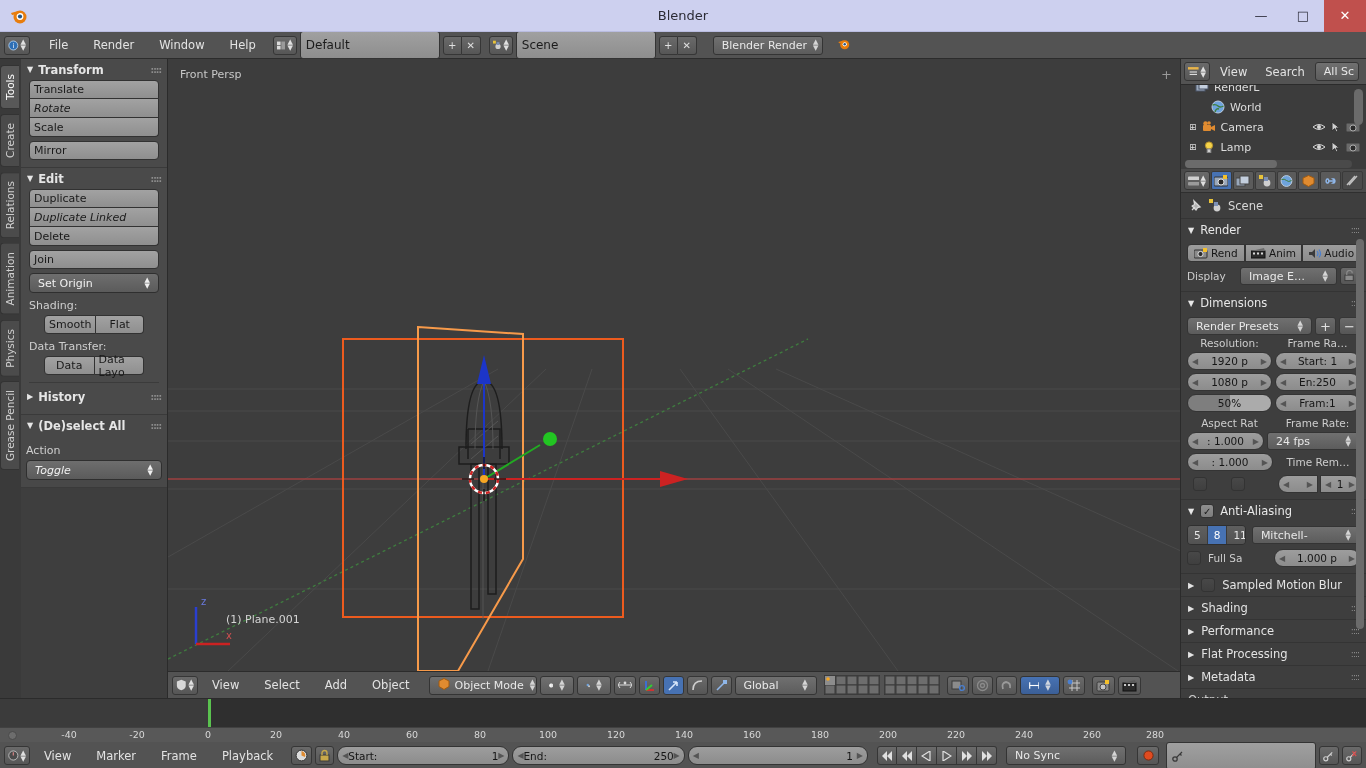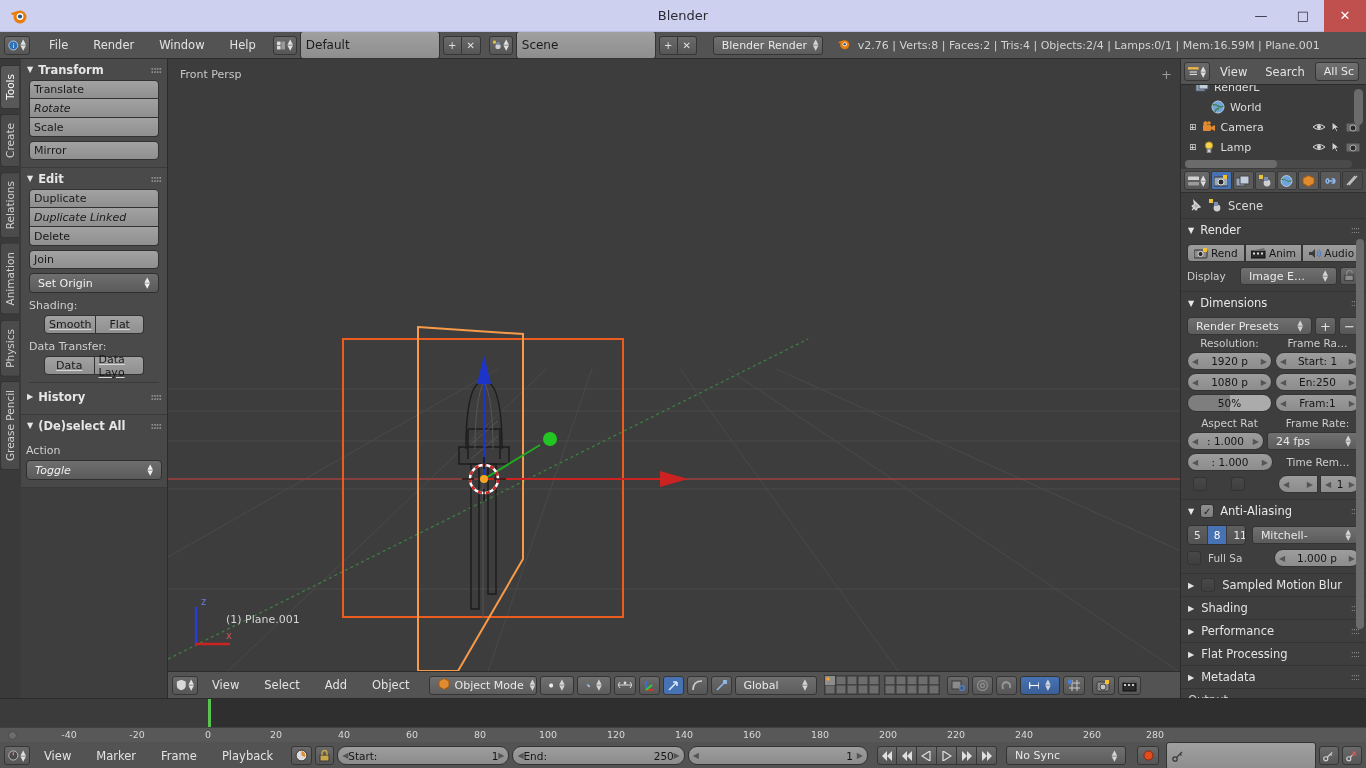--- a/index.html
+++ b/index.html
@@ -90,21 +90,21 @@
   .btnstack{ margin:0 8px; }
   .tbtn{
     height:19px; background:linear-gradient(#a2a2a2,#8f8f8f); border:1px solid #323232;
     color:#1a1a1a; font-size:11px; display:flex; align-items:center; padding:0 4px;
   }
   .tbtn.top{ border-radius:4px 4px 0 0; }
   .tbtn.mid{ border-top:none;font-style:italic; }
   .tbtn.bot{ border-radius:0 0 4px 4px; border-top:none; }
   .tbtn.solo{ border-radius:4px; margin-top:4px;}
   .lbl{ color:#cfcfcf; font-size:11px; margin:6px 0 3px 8px; }
-  .row2{ display:flex; margin:0 23px;text-decoration:underline; }
+  .row2{ display:flex; margin:0 23px; }
   .row2 .tbtn{ flex:1; justify-content:center; }
   .row2 .tbtn:first-child{ border-radius:4px 0 0 4px;}
   .row2 .tbtn:last-child{ border-radius:0 4px 4px 0; border-left:none;}
   .ddbtn{
     height:20px; margin:4px 8px 0 8px; background:linear-gradient(#6e6e6e,#5b5b5b);
     border:1px solid #2f2f2f; border-radius:4px; display:flex; align-items:center;
     padding:0 8px; color:#f0f0f0; font-size:11px;
   }
   .ddbtn .arrows{ margin-left:auto; font-size:7px; line-height:6px;}
   .sep{ height:1px; background:#3b3b3b; margin:7px 8px 3px 8px;}
@@ -252,21 +252,20 @@
   </div>
 
   <span style="margin:0 7px 0 14px;">
     <svg width="14" height="14" viewBox="0 0 20 20">
         <circle cx="11" cy="11" r="6.5" fill="#e87d0d"></circle>
         <circle cx="11" cy="10.5" r="3" fill="#fff"></circle>
         <circle cx="11" cy="10.5" r="1.8" fill="#265787"></circle>
         <path d="M2 7 L9 5 L9.5 8 L3 9 Z" fill="#e87d0d"></path>
       </svg>
   </span>
-  <span class="stats">v2.76 | Verts:8 | Faces:2 | Tris:4 | Objects:2/4 | Lamps:0/1 | Mem:16.59M | Plane.001</span>
 </div>
 
 <div id="main">
 
   <div id="toolshelf">
     <div id="vtabs">
       <div class="vtab active">Tools</div>
       <div class="vtab">Create</div>
       <div class="vtab">Relations</div>
       <div class="vtab">Animation</div>

